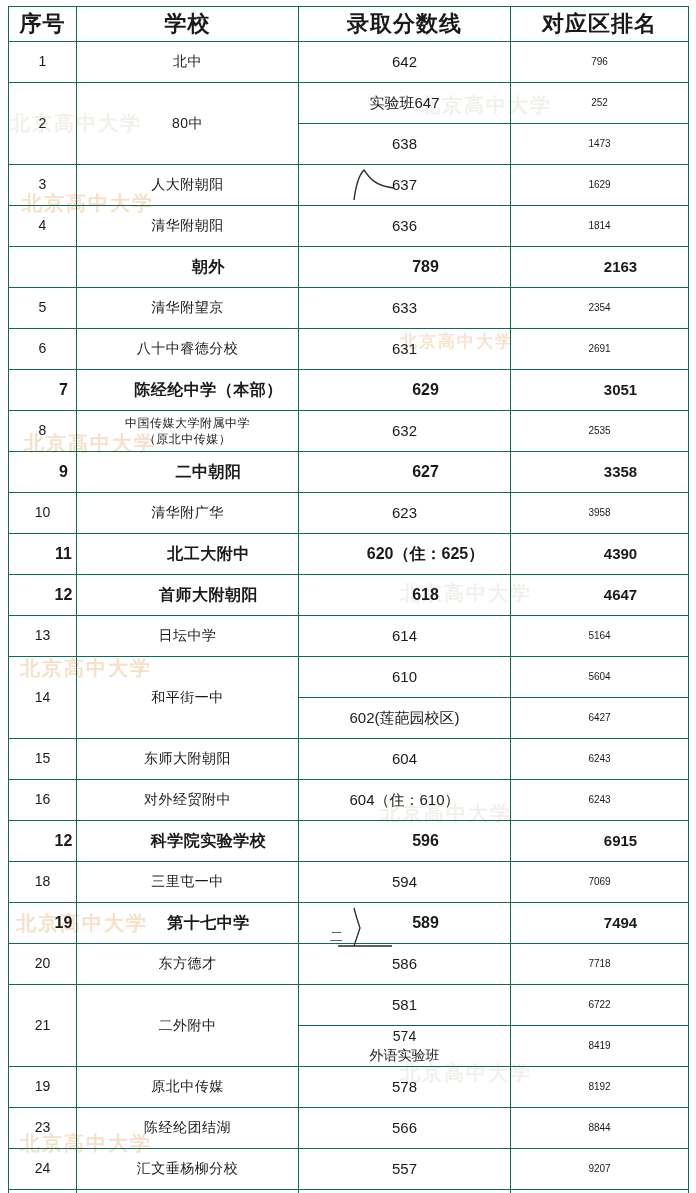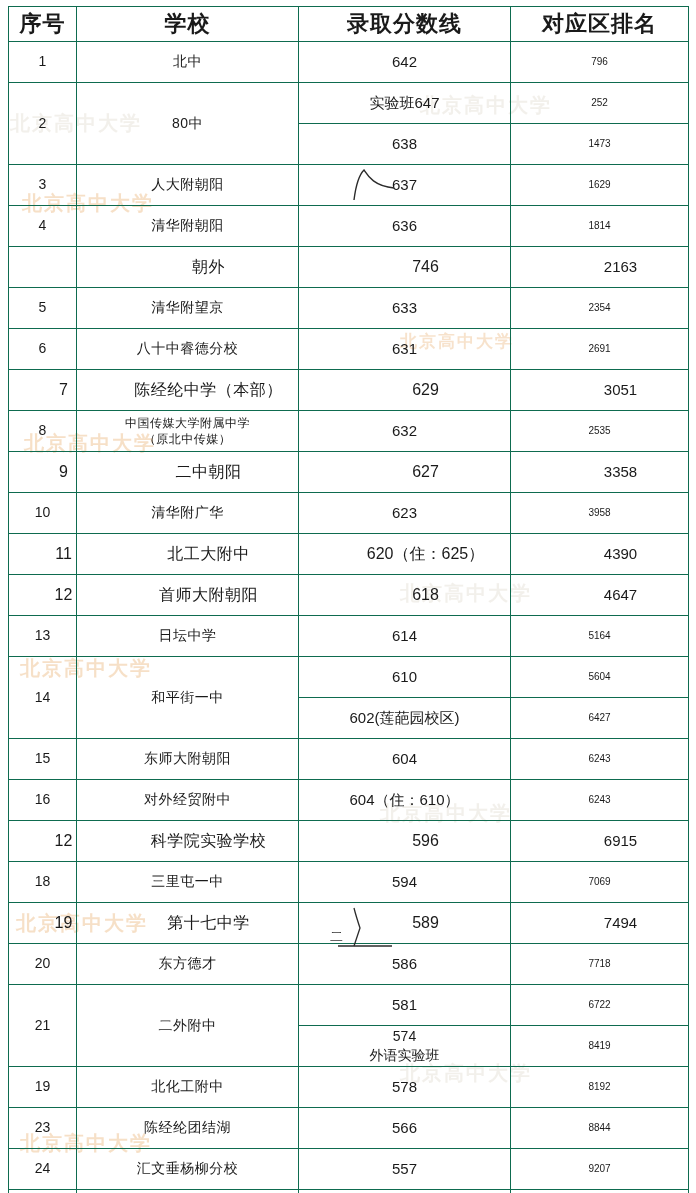--- a/index.html
+++ b/index.html
@@ -47,21 +47,21 @@
   tbody td {
     height: 40px;
     font-size: 15px;
     line-height: 1.25;
   }
   td.idx { font-size: 14px; }
   td.school { font-size: 14px; letter-spacing: 0.5px; }
   td.score { font-size: 15px; }
   td.rank  { font-size: 10px; }
 
-  tr.bold td { font-weight: normal; font-size: 16px; padding-left: 42px; }
+  tr.bold td { font-weight: bold; font-size: 16px; padding-left: 42px; }
   tr.bold td.rank { font-size: 15px; }
 
   td.two-line { line-height: 1.35; font-size: 12px; margin-left: 20px; }
   td.sub-line { font-size: 14px; line-height: 1.35; }
 
   
   .wm {
     position: absolute;
     color: #f0c79b;
     opacity: 0.55;
@@ -145,21 +145,21 @@
         </tr>
         <tr>
           <td class="idx">4</td>
           <td class="school">清华附朝阳</td>
           <td class="score">636</td>
           <td class="rank">1814</td>
         </tr>
         <tr class="bold">
           <td class="idx"></td>
           <td class="school">朝外</td>
-          <td class="score">746</td>
+          <td class="score">789</td>
           <td class="rank">2163</td>
         </tr>
         <tr>
           <td class="idx">5</td>
           <td class="school">清华附望京</td>
           <td class="score">633</td>
           <td class="rank">2354</td>
         </tr>
         <tr>
           <td class="idx">6</td>
@@ -266,21 +266,21 @@
         </tr>
         <tr>
           <td class="score sub-line">
             <div>574</div>
             <div>外语实验班</div>
           </td>
           <td class="rank">8419</td>
         </tr>
         <tr>
           <td class="idx">19</td>
-          <td class="school">北化工附中</td>
+          <td class="school">原北中传媒</td>
           <td class="score">578</td>
           <td class="rank">8192</td>
         </tr>
         <tr>
           <td class="idx">23</td>
           <td class="school">陈经纶团结湖</td>
           <td class="score">566</td>
           <td class="rank">8844</td>
         </tr>
         <tr>

